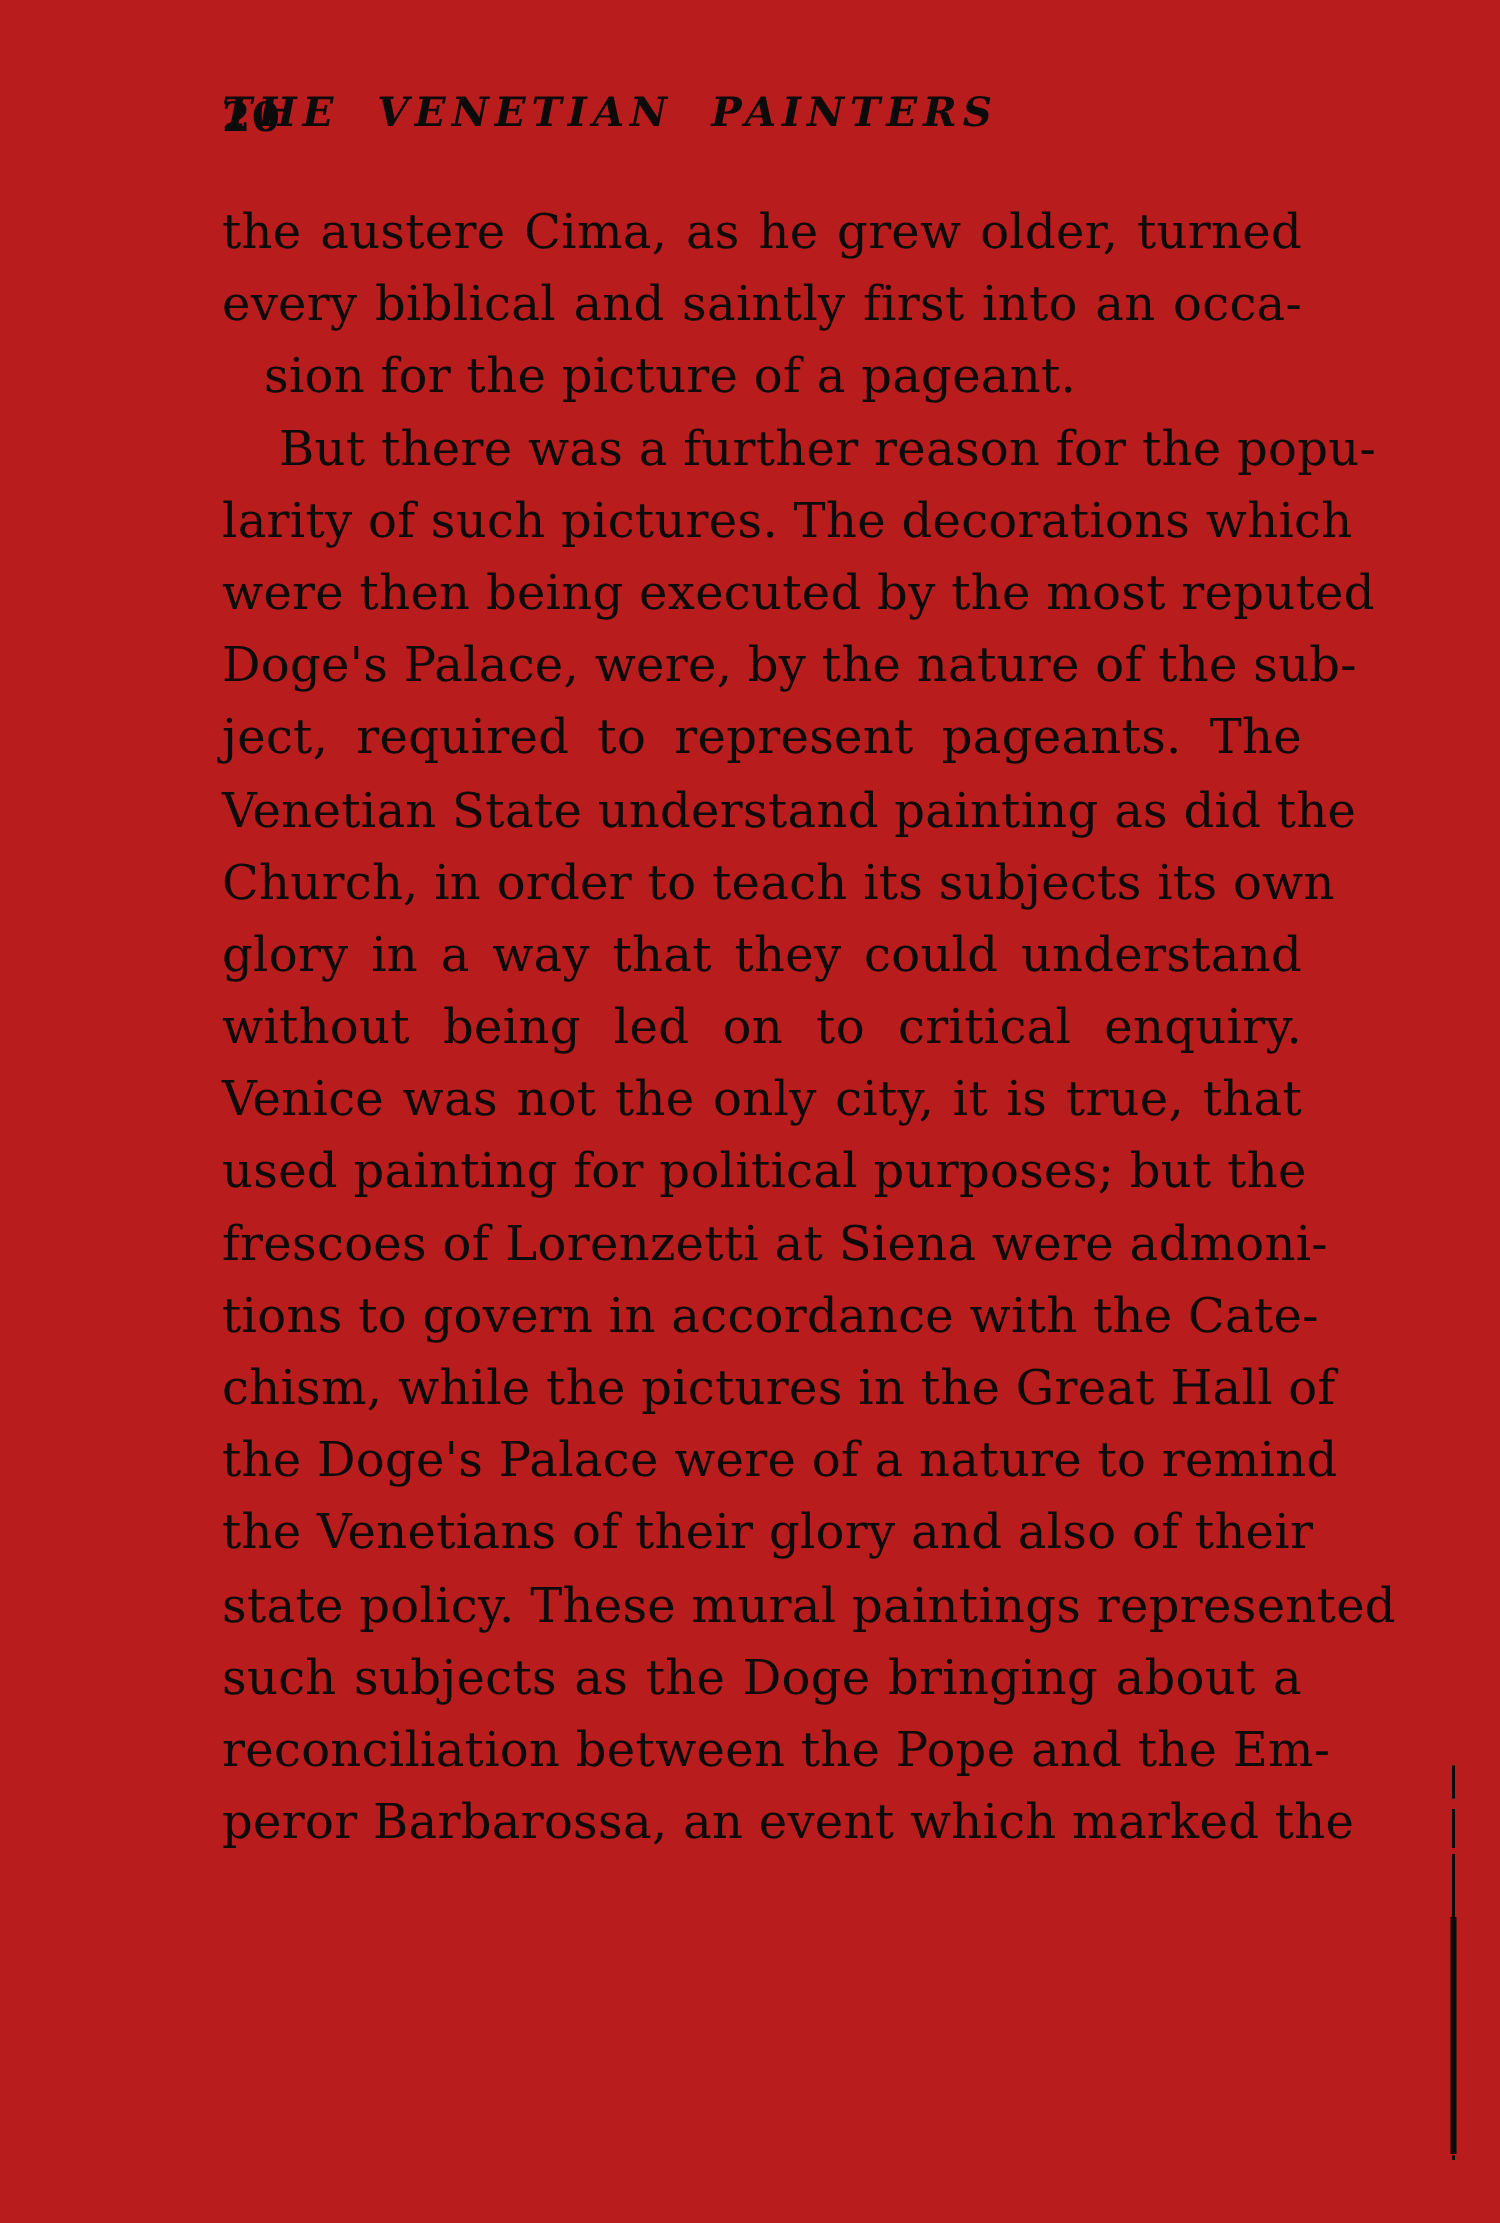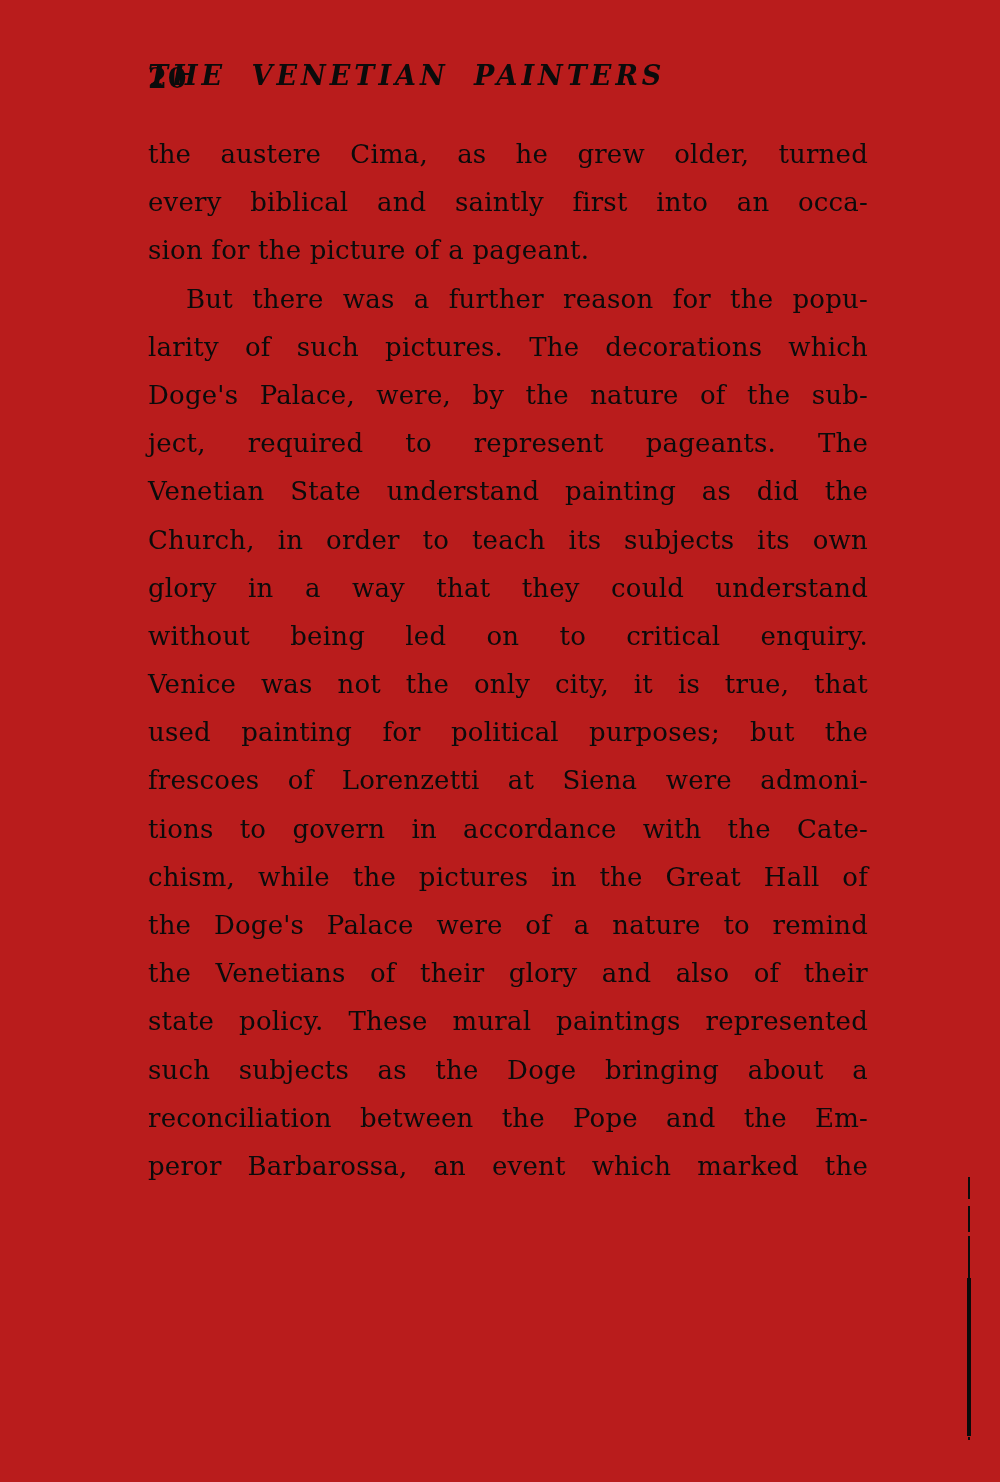--- a/index.html
+++ b/index.html
@@ -46,29 +46,30 @@
   }
   .body-text {
     position: absolute;
     top: 130px;
     left: 148px;
     width: 720px;
   }
   .line {
     height: 48.2px;
     line-height: 48.2px;
-    font-size: 26px;
+    font-size: 32px;
     text-align: justify;
     text-align-last: justify;
     white-space: nowrap;
     letter-spacing: 0.2px;
   }
   .line.no-justify {
     text-align: right;
     text-align-last: left;
+    margin-left: 28px;
   }
   .line.indent {
     padding-left: 38px;
   }
   .scan-artifact {
     position: absolute;
     left: 964px;
     top: 1174px;
     width: 10px;
     height: 268px;
@@ -83,20 +84,21 @@
     <span class="pagenum">20</span>
     <span class="running-title">THE VENETIAN PAINTERS</span>
   </div>
 
   <div class="body-text" id="body-text">
       <div class="line">the austere Cima, as he grew older, turned</div>
       <div class="line">every biblical and saintly first into an occa-</div>
       <div class="line no-justify">sion for the picture of a pageant.</div>
       <div class="line indent">But there was a further reason for the popu-</div>
       <div class="line">larity of such pictures. The decorations which</div>
+      <div class="line">were then being executed by the most reputed</div>
       <div class="line">Doge's Palace, were, by the nature of the sub-</div>
       <div class="line">ject, required to represent pageants. The</div>
       <div class="line">Venetian State understand painting as did the</div>
       <div class="line">Church, in order to teach its subjects its own</div>
       <div class="line">glory in a way that they could understand</div>
       <div class="line">without being led on to critical enquiry.</div>
       <div class="line">Venice was not the only city, it is true, that</div>
       <div class="line">used painting for political purposes; but the</div>
       <div class="line">frescoes of Lorenzetti at Siena were admoni-</div>
       <div class="line">tions to govern in accordance with the Cate-</div>

